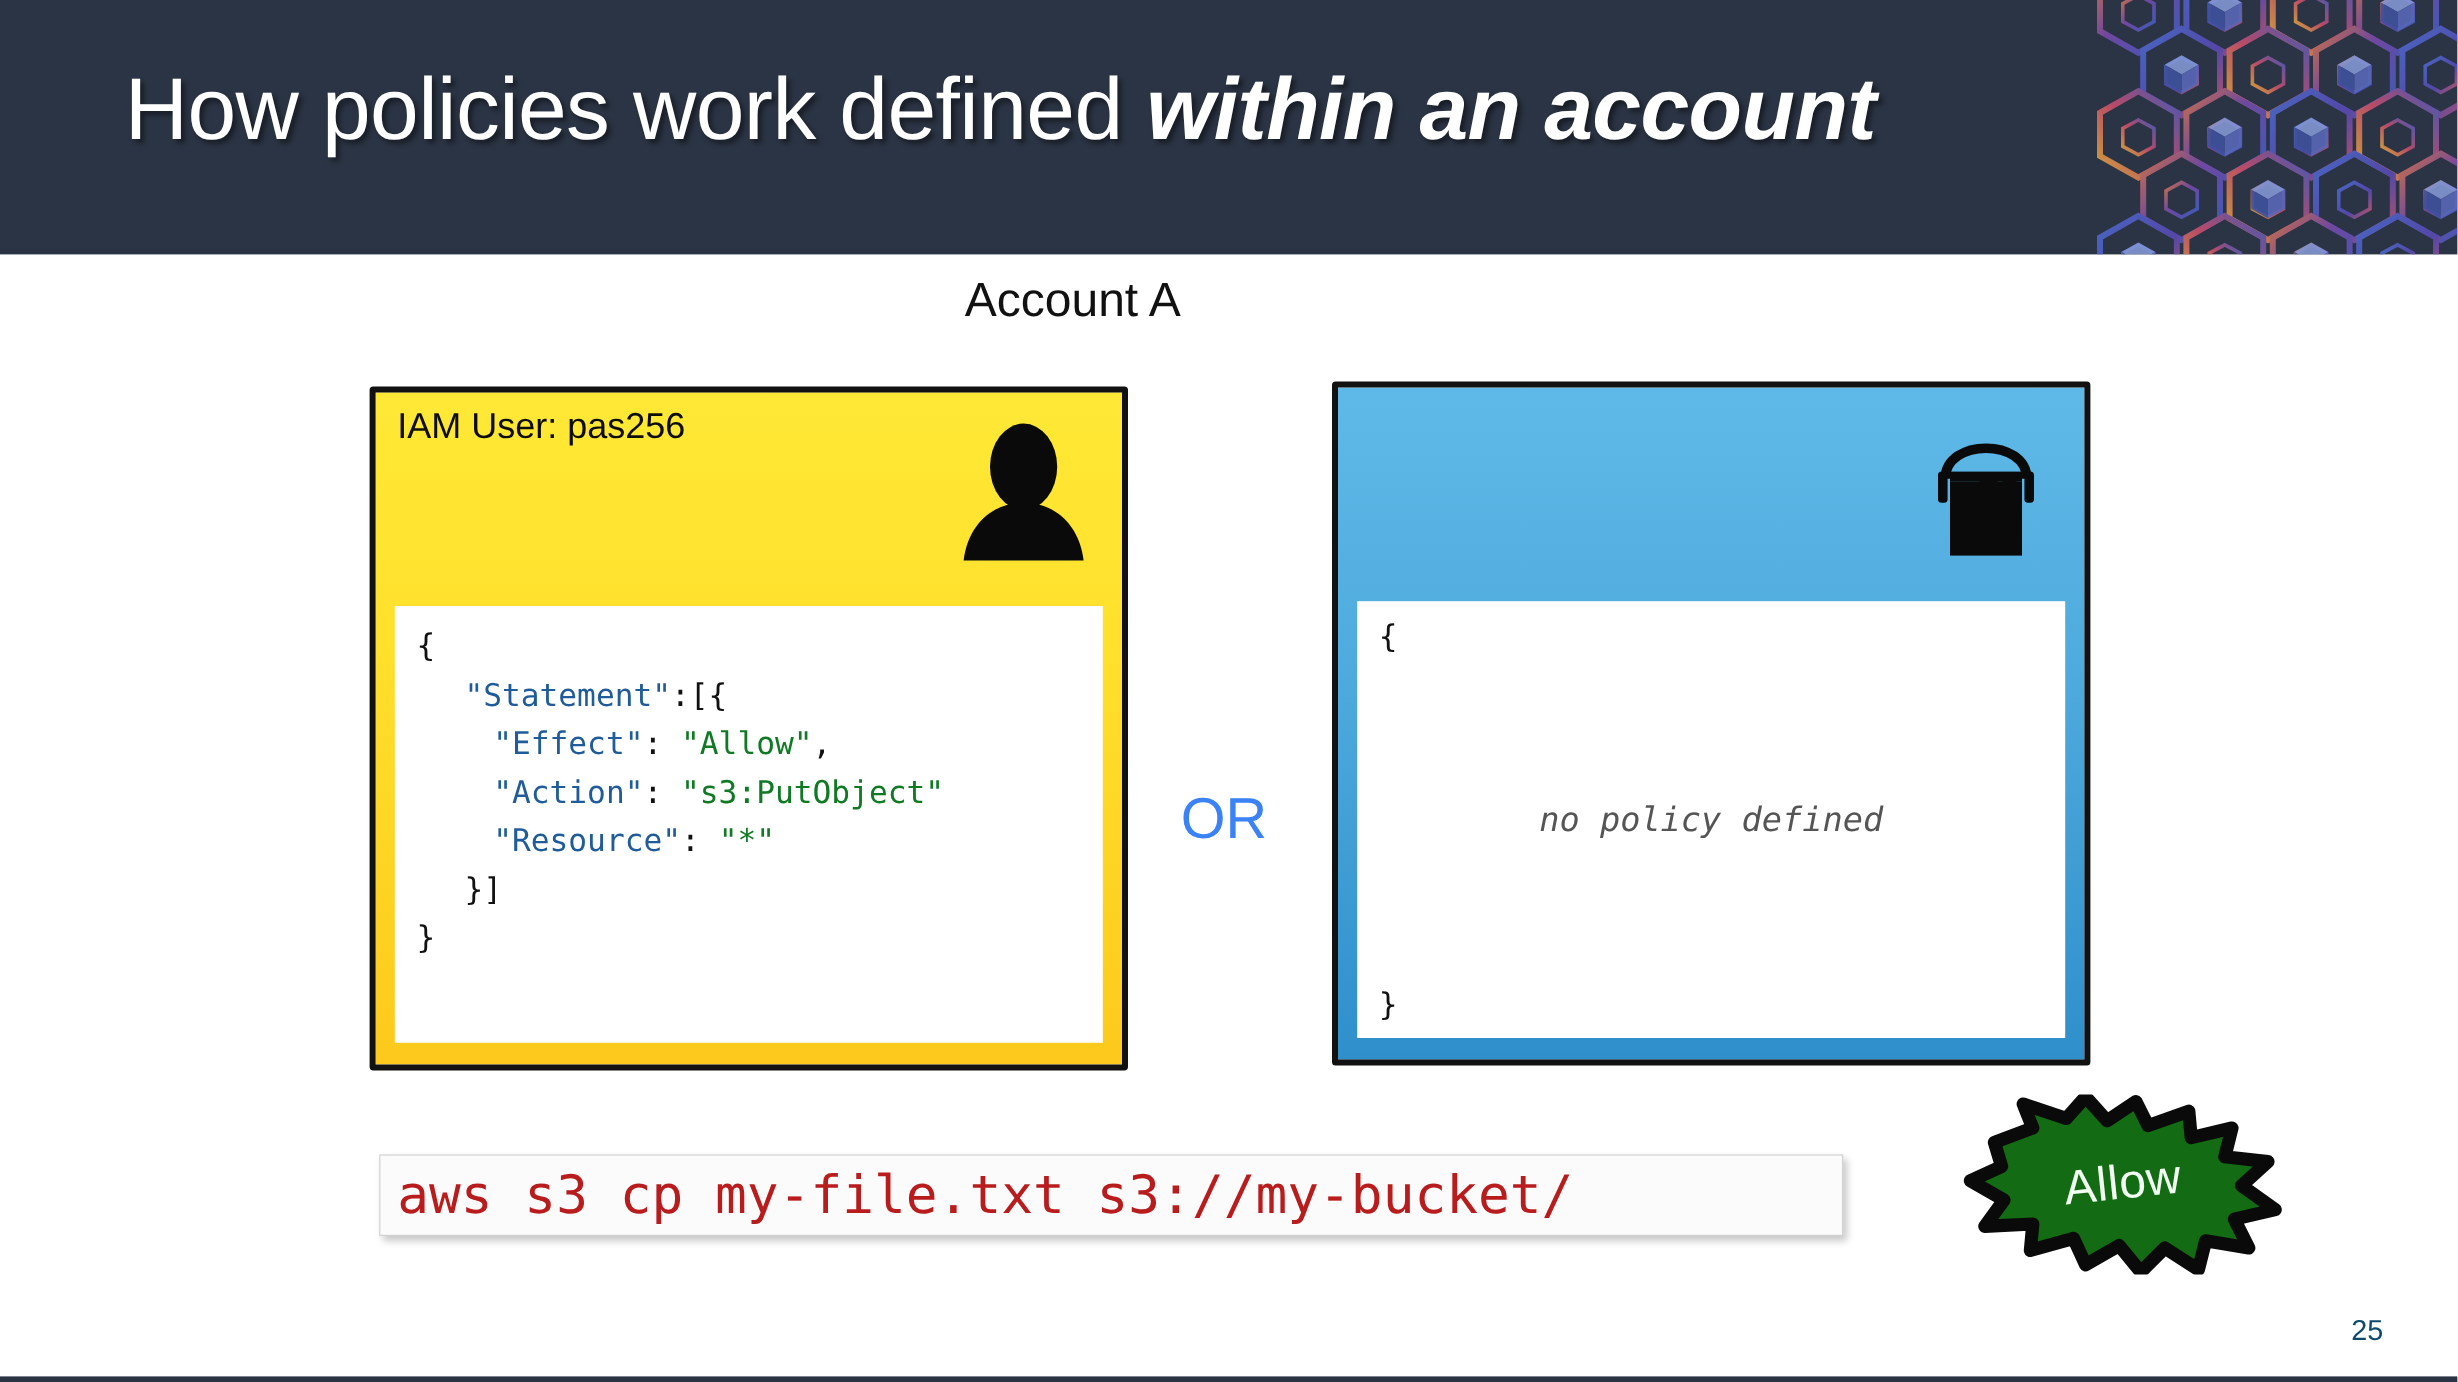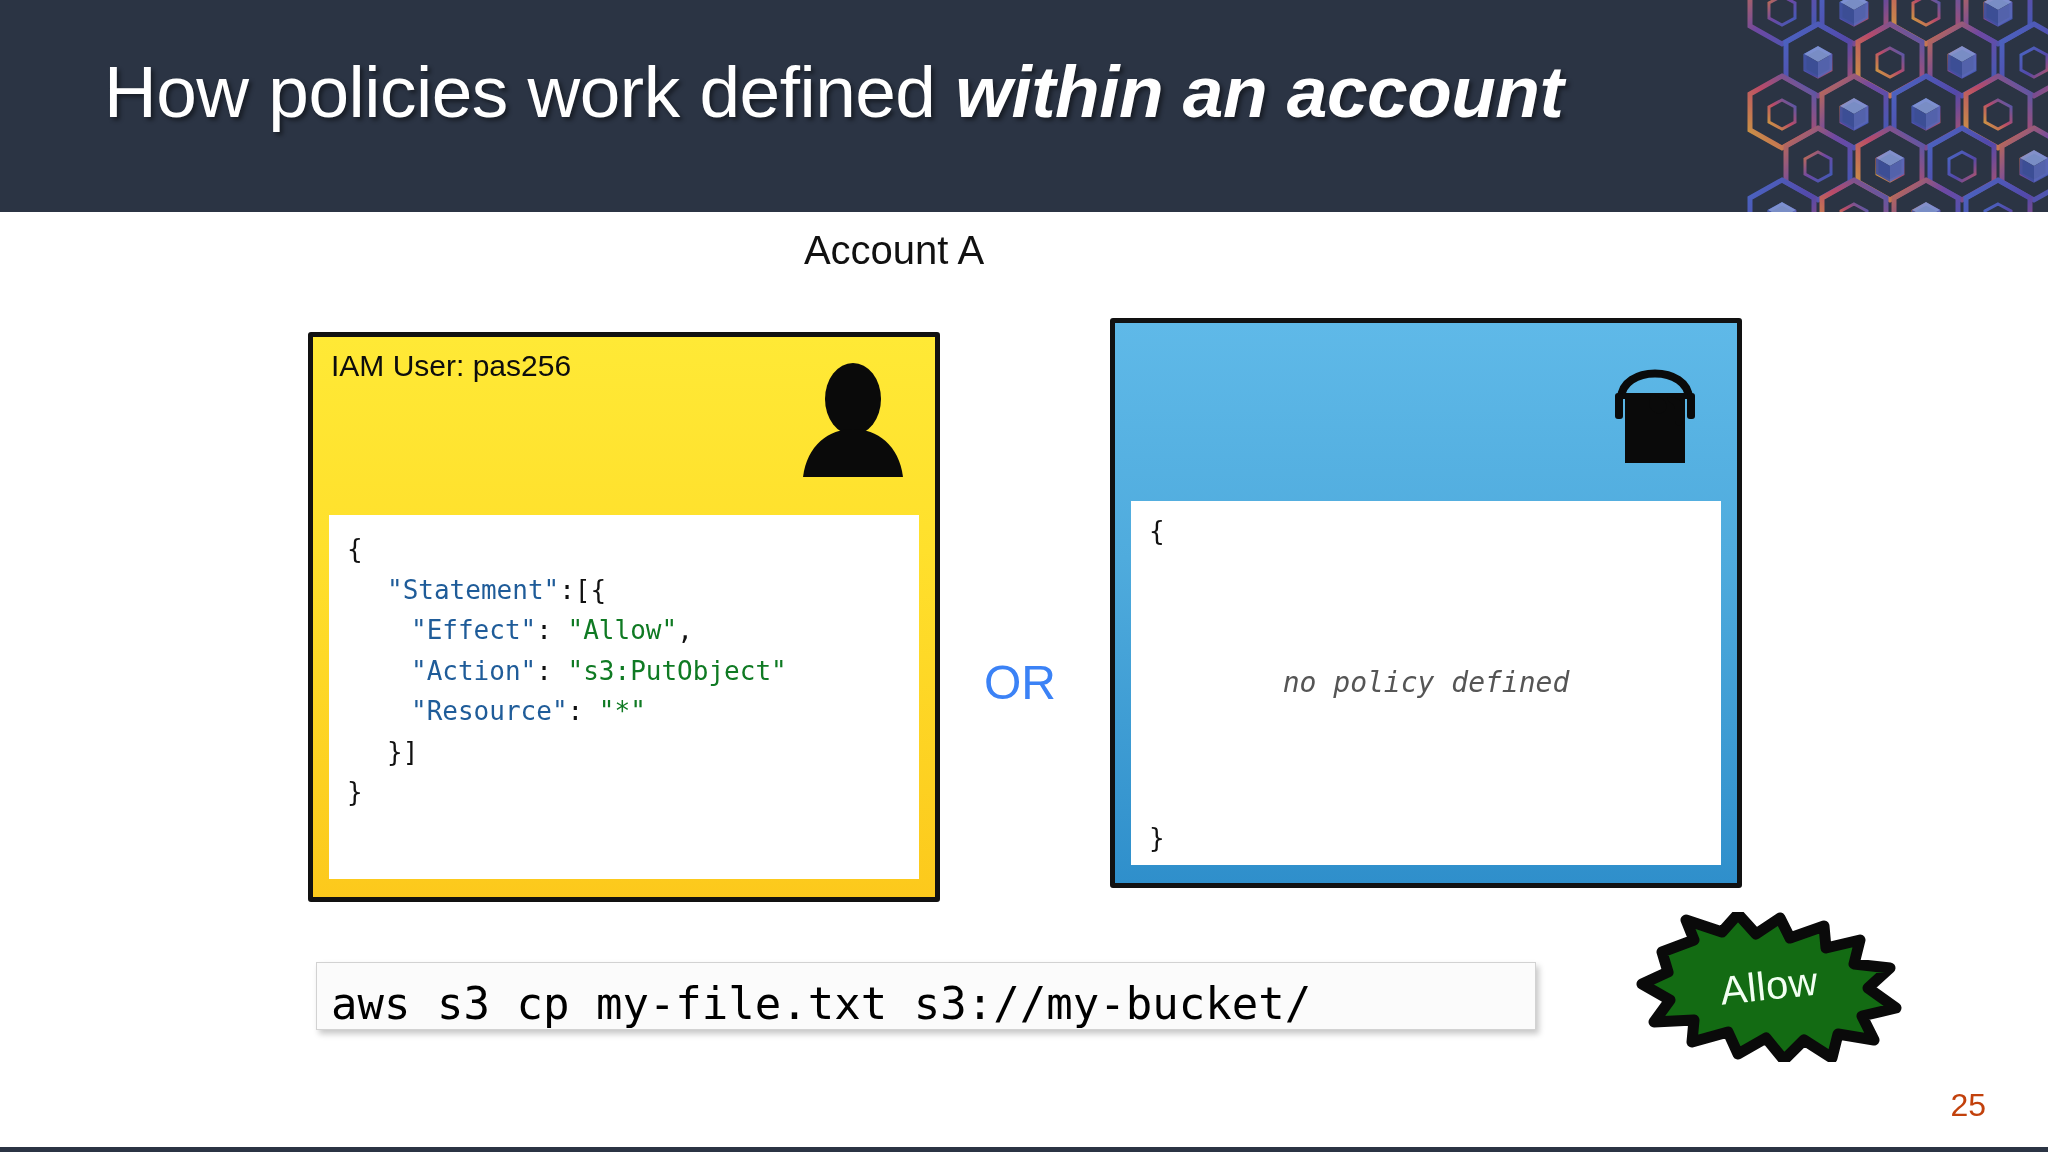--- a/index.html
+++ b/index.html
@@ -75,21 +75,21 @@
     position: absolute;
     left: -4px; top: -4px; right: -4px; bottom: -4px;
     border: 3px solid #141414;
     border-radius: 6px;
     opacity: 0.55;
     pointer-events: none;
   }
 
   #card-iam {
     left: 308px;
-    top: 332px;
+    top: 322px;
     width: 632px;
     height: 570px;
     background: linear-gradient(180deg, #ffe936 0%, #ffe02c 38%, #fcc91c 100%);
   }
   #card-s3 {
     left: 1110px;
     top: 318px;
     width: 632px;
     height: 570px;
     background: linear-gradient(180deg, #5fb9e8 0%, #4fabdd 42%, #2f8fcb 100%);
@@ -170,25 +170,25 @@
     position: absolute;
     left: 316px;
     top: 962px;
     width: 1220px;
     height: 68px;
     background: #fbfbfb;
     border: 1px solid #d2d2d2;
     box-shadow: 3px 4px 6px rgba(0,0,0,0.22);
     box-sizing: border-box;
     display: flex;
-    align-items: flex-end;
+    align-items: center;
     padding-left: 14px;
     font-family: "DejaVu Sans Mono", "Liberation Mono", monospace;
     font-size: 44px;
-    color: #000000;
+    color: #b91c1c;
     letter-spacing: 0px;
     white-space: nowrap;
     overflow: hidden;
   }
 
   
   .allow-badge {
     position: absolute;
     left: 1634px;
     top: 912px;
@@ -205,22 +205,22 @@
     font-size: 40px;
     color: #f2fff2;
     letter-spacing: 0.5px;
   }
 
   
   .page-number {
     position: absolute;
     right: 62px;
     bottom: 28px;
-    font-size: 32px;
-    color: #c2410c;
+    font-size: 24px;
+    color: #0c4a6e;
   }
   .footer-rule {
     position: absolute;
     left: 0; right: 0;
     bottom: 0;
     height: 5px;
     background: #2b3444;
   }
 </style>
 </head>

